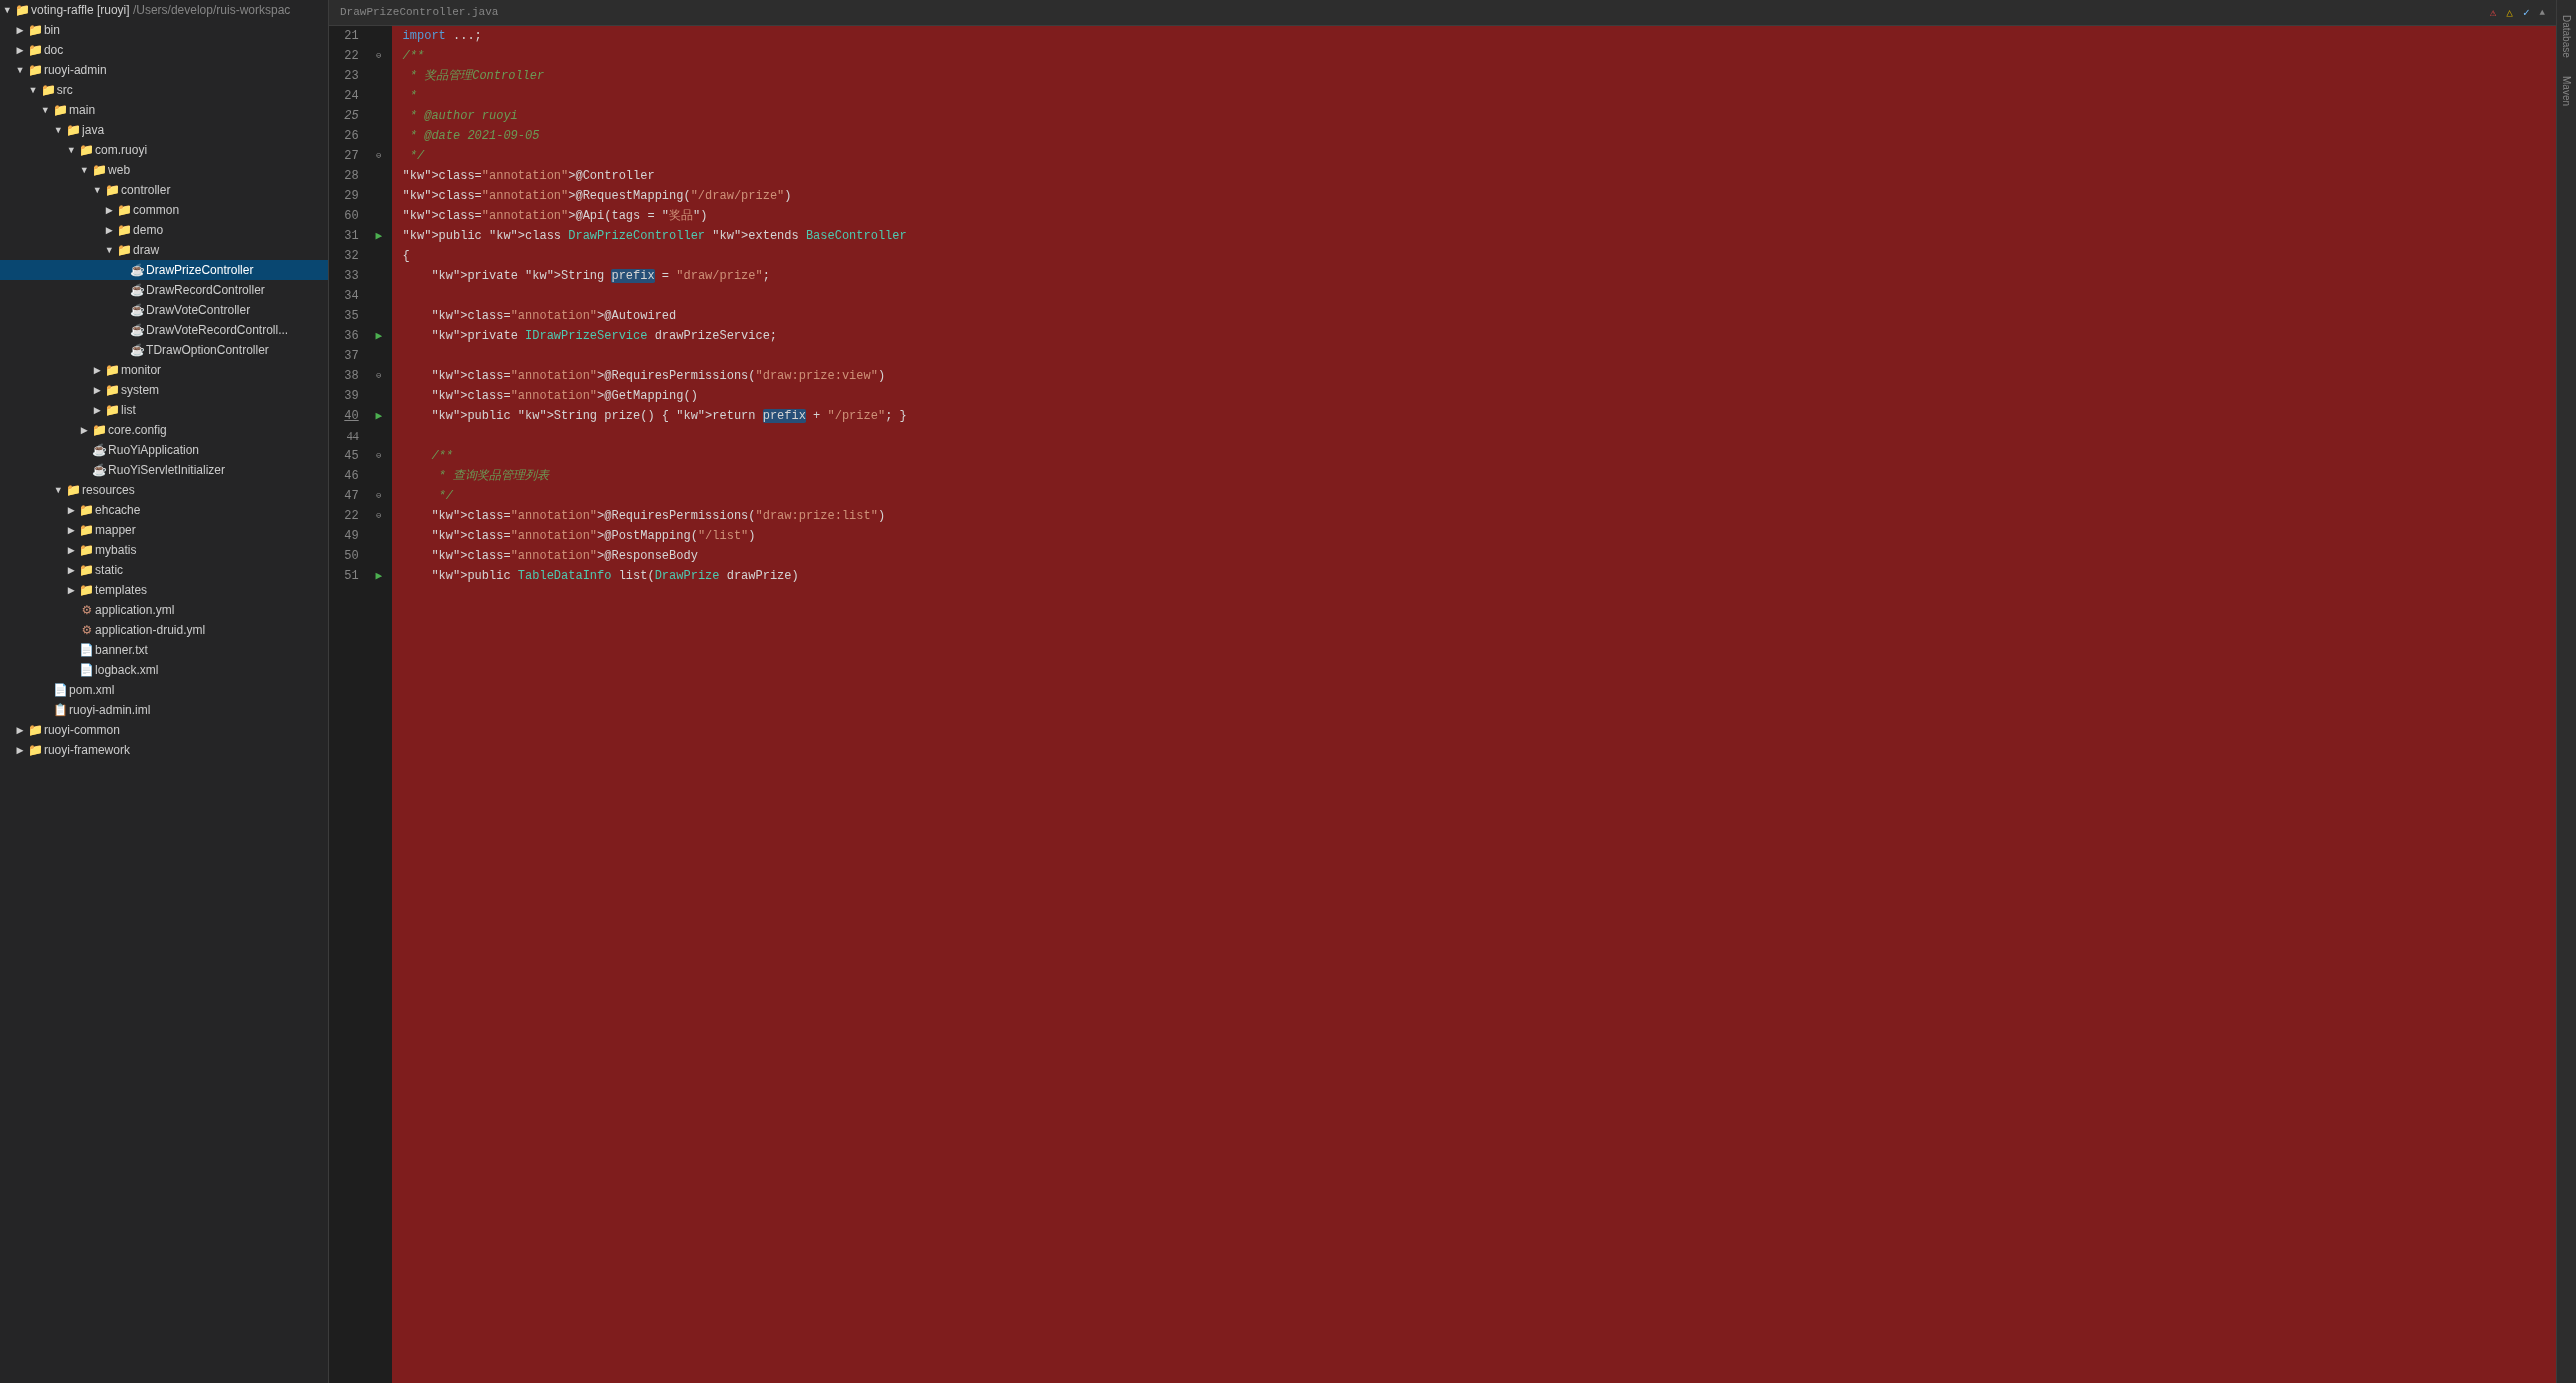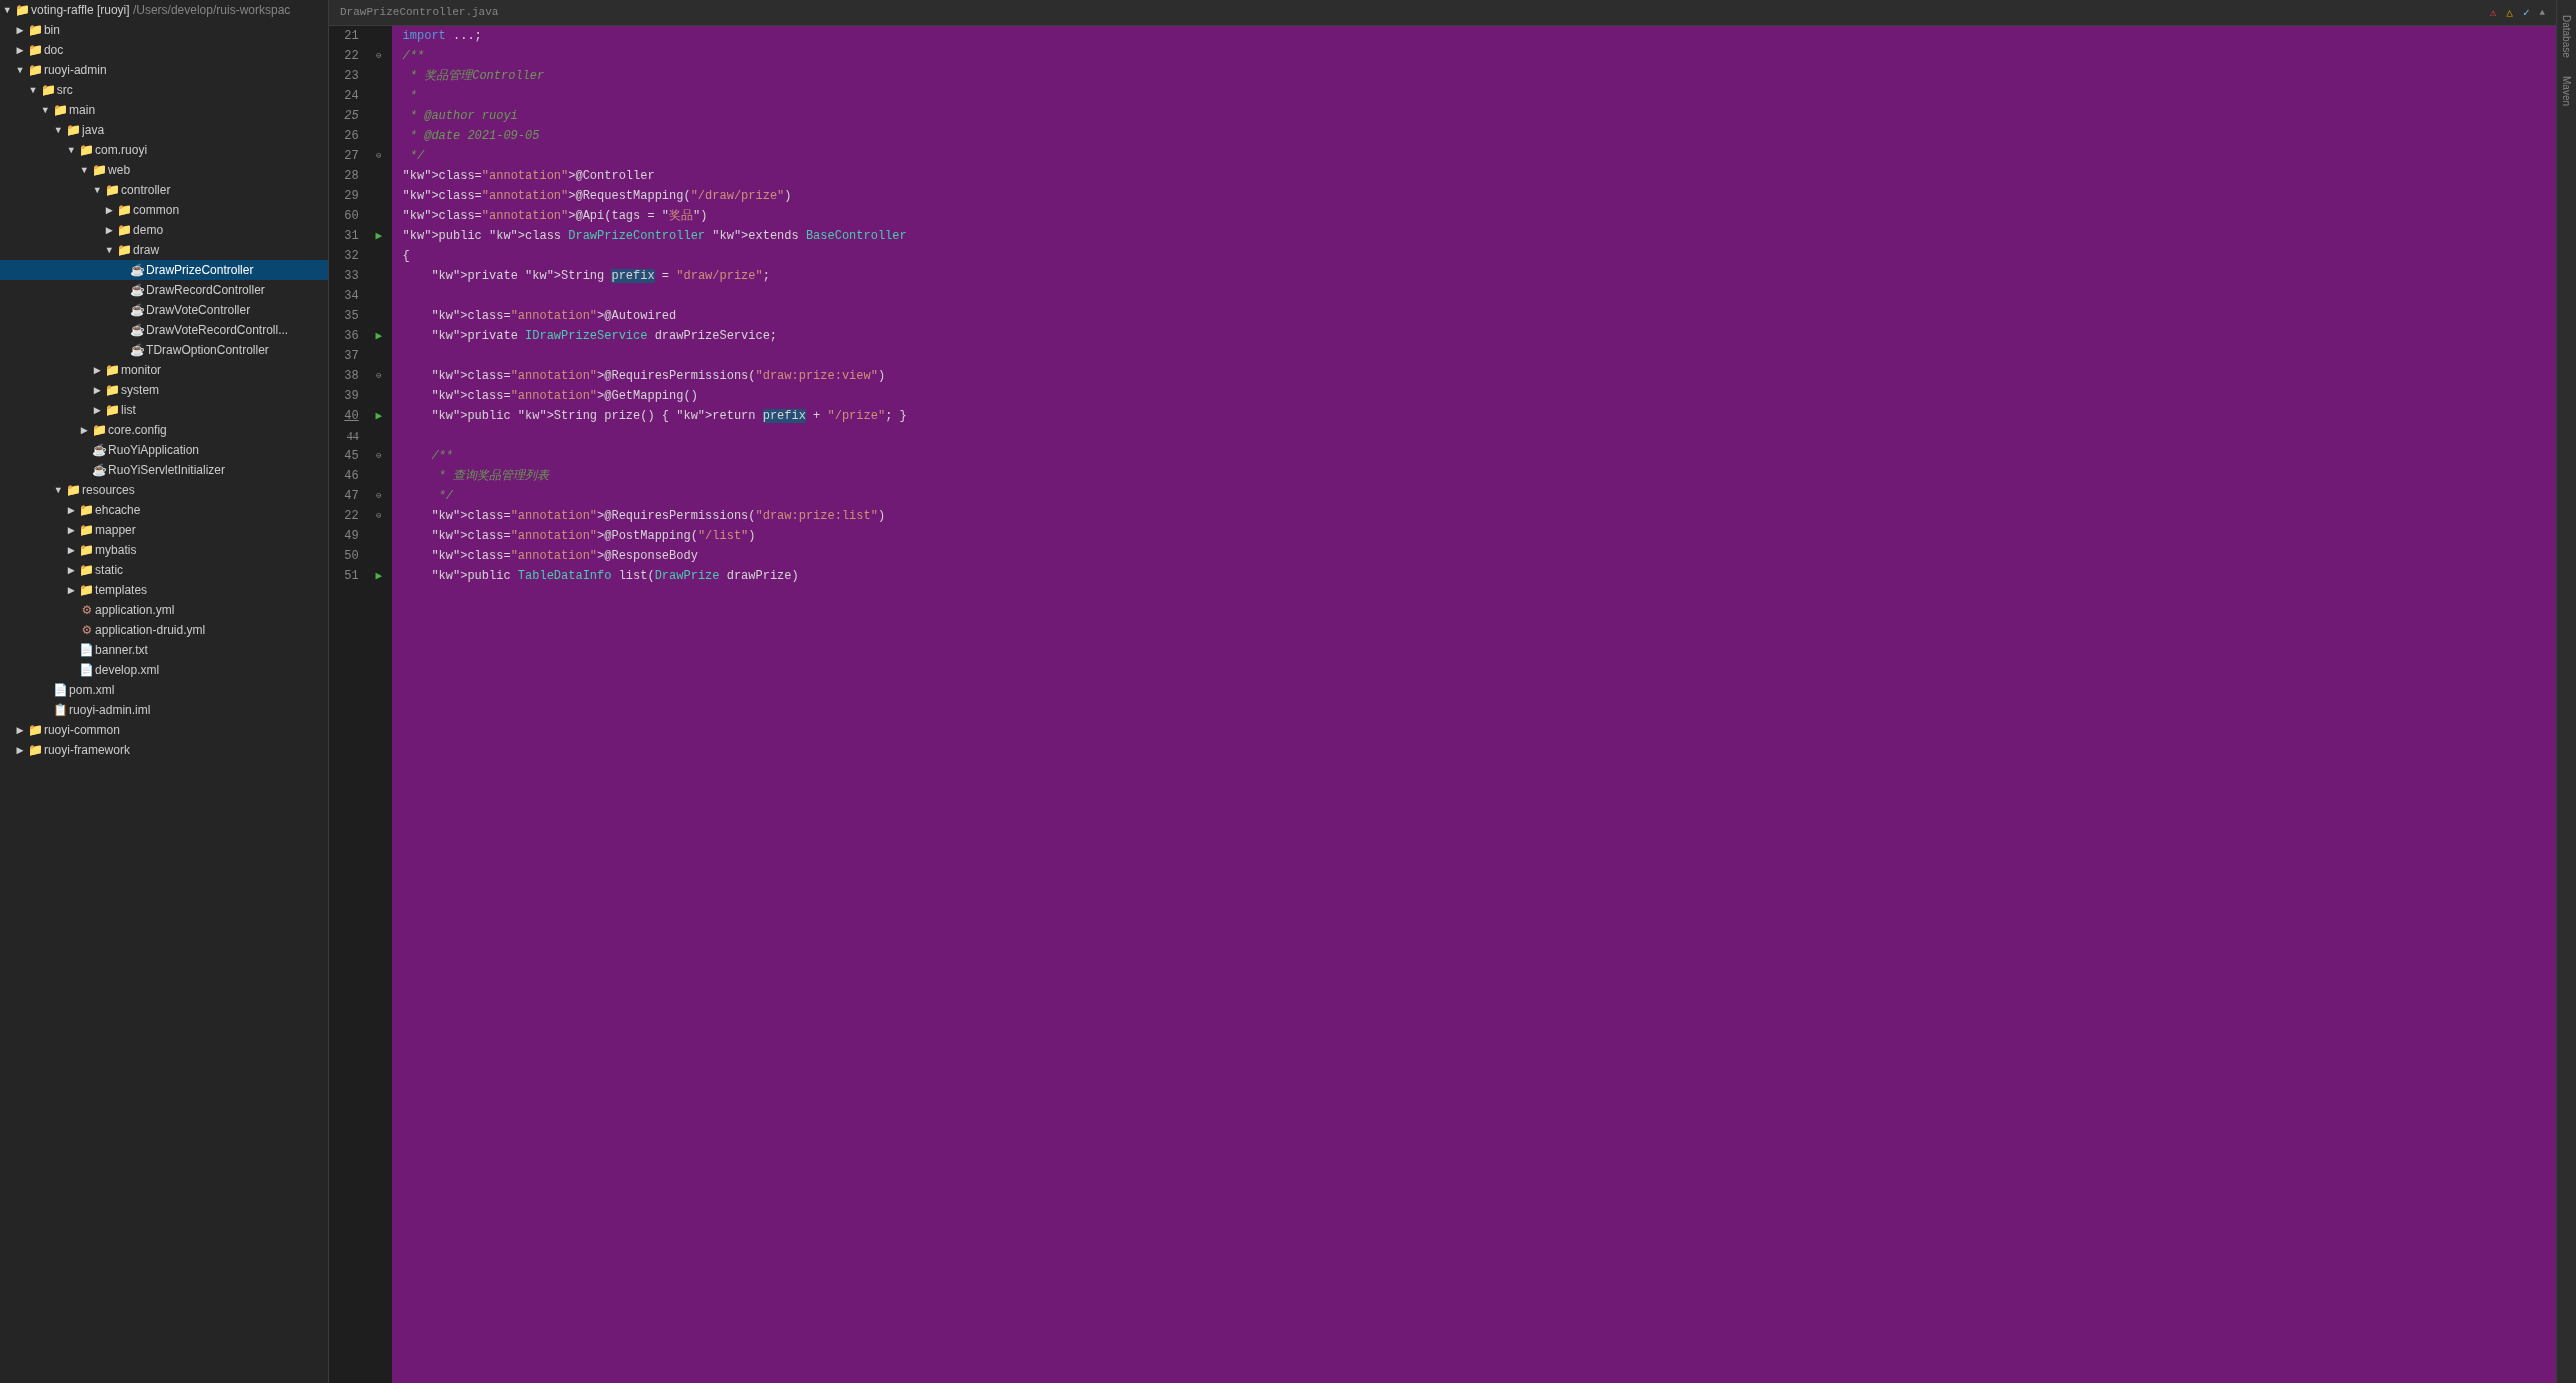--- a/index.html
+++ b/index.html
@@ -58,21 +58,21 @@
       overflow: hidden;
       text-overflow: ellipsis;
     }
 
     
     #editor {
       flex: 1;
       display: flex;
       flex-direction: column;
       overflow: hidden;
-      background: #701a75;
+      background: #7f1d1d;
     }
 
     #editor-header {
       background: #2d2d2d;
       border-bottom: 0.9px solid #3c3c3c;
       padding: 3.7px 11px;
       display: flex;
       align-items: center;
       justify-content: space-between;
       height: 25.6px;
@@ -361,21 +361,21 @@
     <div class="tree-item">
     <span class="indent" style="width:64px;"></span>
     <span class="arrow" style="color:#cccccc;"></span>
     <span class="icon" style="color:#cccccc;">📄</span>
     <span class="label">banner.txt</span>
   </div>
     <div class="tree-item">
     <span class="indent" style="width:64px;"></span>
     <span class="arrow" style="color:#cccccc;"></span>
     <span class="icon" style="color:#e8bf6a;">📄</span>
-    <span class="label">develop.xml</span>
+    <span class="label">logback.xml</span>
   </div>
     <div class="tree-item">
     <span class="indent" style="width:38px;"></span>
     <span class="arrow" style="color:#cccccc;"></span>
     <span class="icon" style="color:#e8bf6a;">📄</span>
     <span class="label">pom.xml</span>
   </div>
     <div class="tree-item">
     <span class="indent" style="width:38px;"></span>
     <span class="arrow" style="color:#cccccc;"></span>

